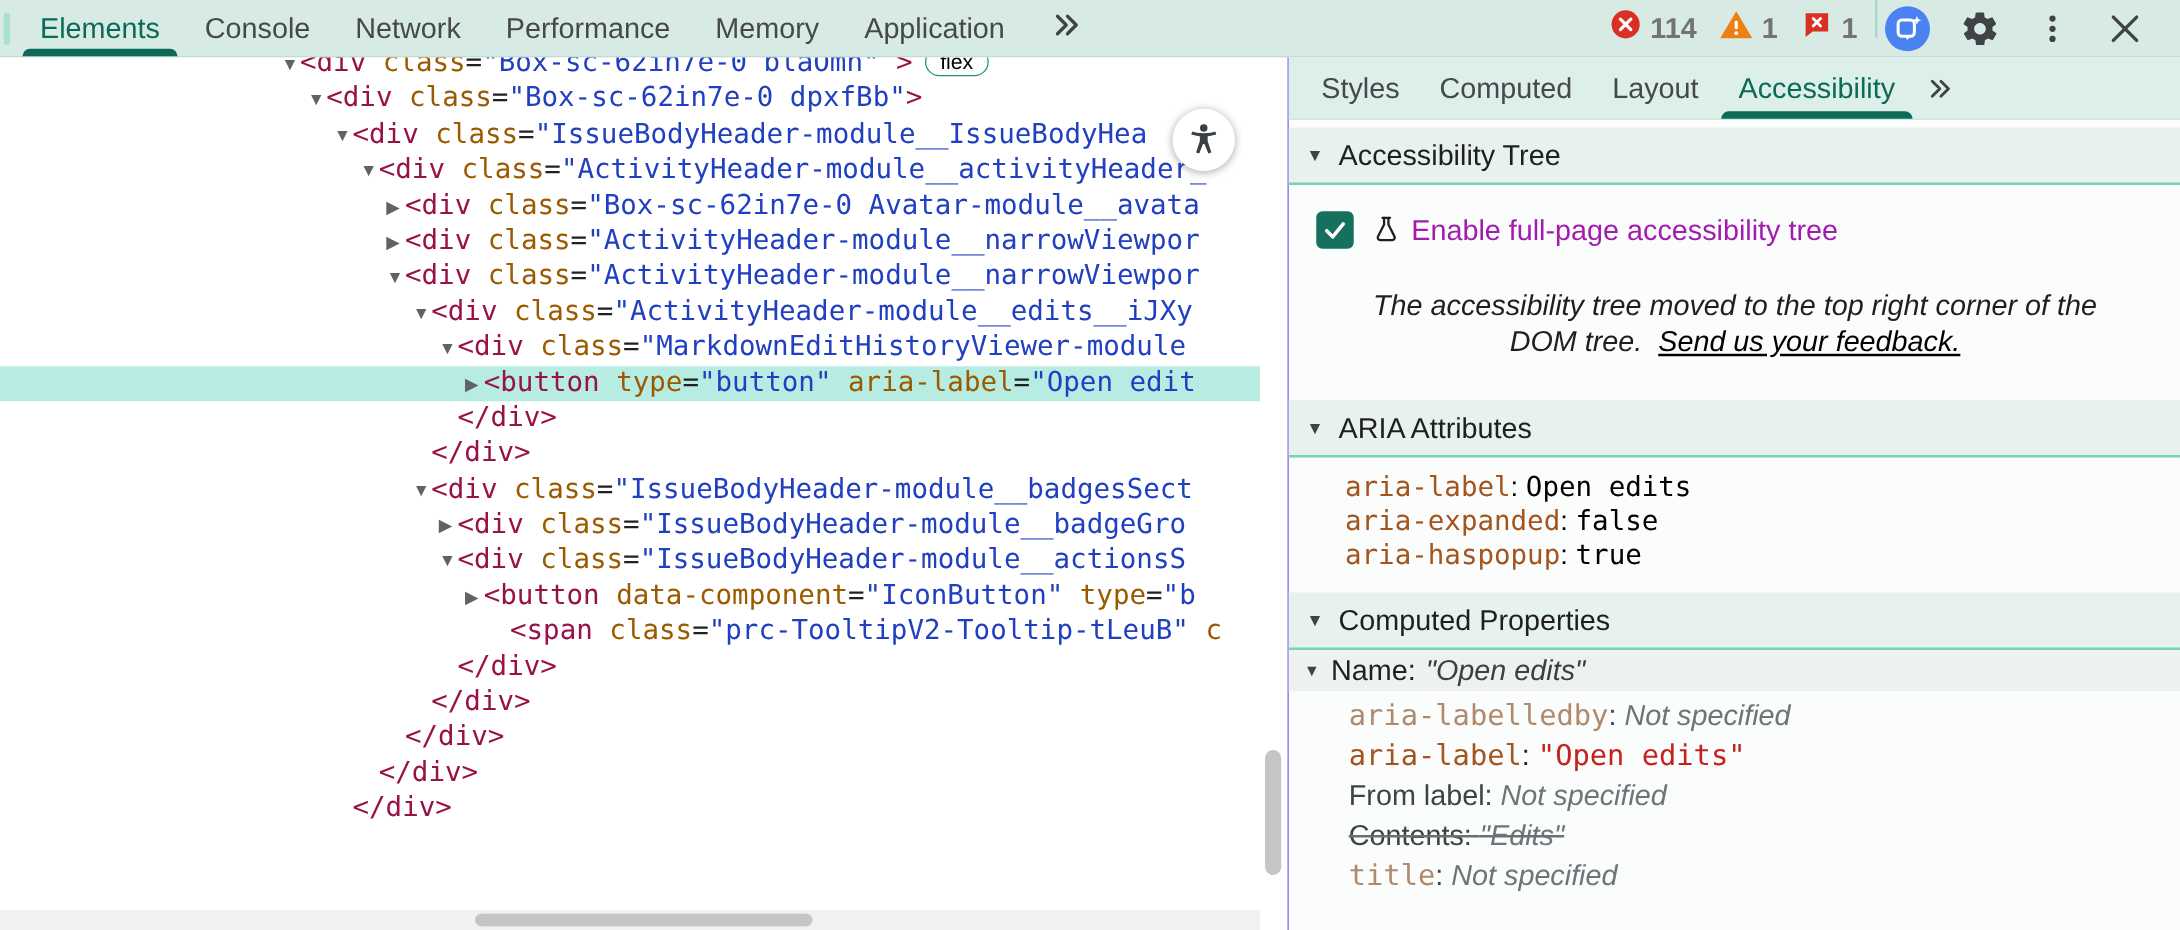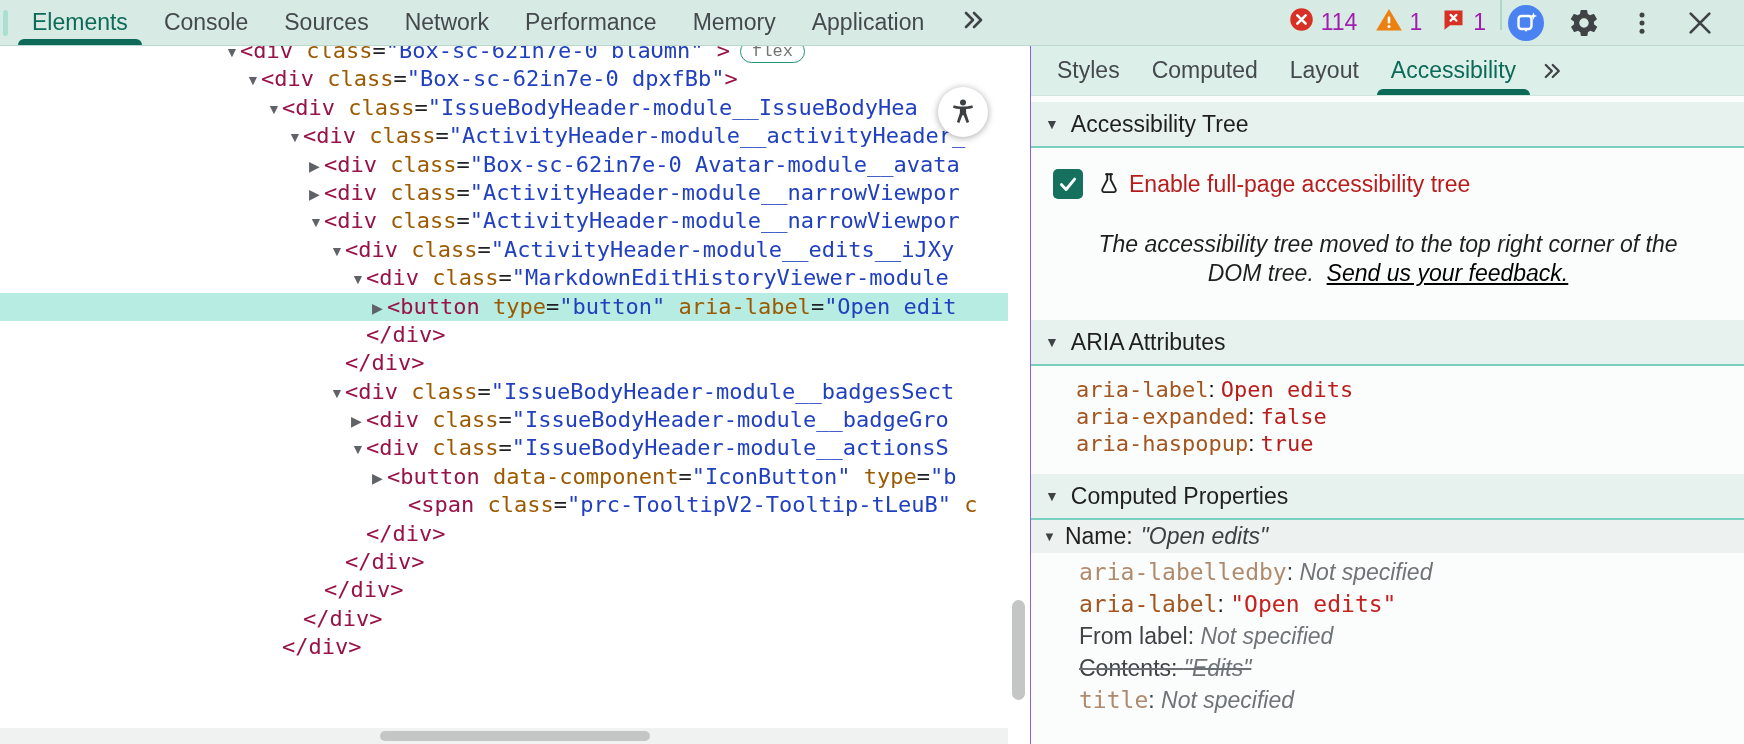--- a/index.html
+++ b/index.html
@@ -9,38 +9,38 @@
   .topbar{position:absolute;left:0;top:0;width:1744px;height:45px;background:#d7ebe4;
     border-bottom:1px solid #bcd9d0;display:flex;align-items:stretch;}
   .tabhint{position:absolute;left:3px;top:10px;width:5px;height:26px;border-radius:3px;background:#a9e0d2;}
   .tabs{display:flex;align-items:stretch;padding-left:14px;}
   .tab{position:relative;display:flex;align-items:center;padding:0 18px;font-size:23px;color:#45494d;cursor:default;}
   .tab.sel{color:#0b6a58;}
   .tab.sel::after{content:"";position:absolute;left:4px;right:4px;bottom:0;height:6px;background:#0d6a59;border-radius:6px 6px 0 0;}
   .morechev{display:flex;align-items:center;margin-left:10px;}
   .topspacer{flex:1;}
   .badges{display:flex;align-items:center;gap:18px;padding-right:10px;}
-  .bgroup{display:flex;align-items:center;gap:6px;font-size:23px;color:#a21caf;}
+  .bgroup{display:flex;align-items:center;gap:6px;font-size:23px;color:#737373;font-weight:bold;}
   .vdiv{width:2px;height:30px;background:#abd6ca;margin:0 4px;}
   .tbicon{display:flex;align-items:center;justify-content:center;width:40px;height:40px;}
   .closebtn{margin-right:14px;}
 
   
   .left-panel{position:absolute;left:0;top:46px;width:1008px;height:698px;background:#fff;overflow:hidden;}
   #tree{margin-top:-9px;}
   .tree-row{height:28.4px;line-height:28.4px;font-family:"DejaVu Sans Mono",monospace;font-size:22px;
     white-space:pre;overflow:hidden;color:#202124;}
   .tree-row.hl{background:#b6ece2;}
   .twisty{display:inline-block;width:15px;font-size:14px;color:#5f6368;font-family:"Liberation Sans",sans-serif;vertical-align:1px;}
   .c-tag{color:#981247;}
   .c-attr{color:#9c5a00;}
   .c-val{color:#2140c0;}
   .c-def{color:#202124;}
-  .flexpill{display:inline-block;font-family:Liberation Mono, monospace;font-size:17px;line-height:21px;
-    color:#737373;border:1.5px solid #23907a;border-radius:12px;padding:0 11px;margin-left:10px;vertical-align:2px;background:#fdfefe;}
+  .flexpill{display:inline-block;font-family:Liberation Sans, sans-serif;font-size:17px;line-height:21px;
+    color:#000000;border:1.5px solid #23907a;border-radius:12px;padding:0 11px;margin-left:10px;vertical-align:2px;background:#fdfefe;}
   .vscroll{position:absolute;left:1008px;top:46px;width:21px;height:682px;background:#ffffff;}
   .vthumb{position:absolute;left:4px;top:554px;width:13px;height:100px;border-radius:7px;background:#c3c6c4;}
   .hscroll{position:absolute;left:0;top:728px;width:1008px;height:16px;background:#f0f1f1;}
   .hthumb{position:absolute;left:380px;top:3px;width:270px;height:10px;border-radius:5px;background:#c3c6c4;}
 
   
   .a11y-float{position:absolute;left:938px;top:87px;width:50px;height:50px;border-radius:50%;background:#fff;
     box-shadow:0 1px 7px rgba(0,0,0,.35);display:flex;align-items:center;justify-content:center;z-index:5;}
 
   
@@ -55,32 +55,32 @@
   .band{position:absolute;left:0;right:0;height:46px;background:#e7f1ed;border-bottom:2px solid #79d0bf;
     display:flex;align-items:center;font-size:23px;color:#1f1f1f;padding-left:14px;box-sizing:border-box;}
   .band .tri{font-size:14px;color:#3f4346;margin-right:12px;}
   .band1{top:56px;}
   .band2{top:274px;}
   .band3{top:428px;}
 
   .cbrow{position:absolute;left:22px;top:118px;height:40px;display:flex;align-items:center;}
   .cbox{width:30px;height:30px;border-radius:5px;background:#15705e;display:flex;align-items:center;justify-content:center;}
   .beaker{margin-left:13px;display:flex;align-items:center;}
-  .cblabel{margin-left:7px;font-size:23px;color:#b91c1c;}
+  .cblabel{margin-left:7px;font-size:23px;color:#a21caf;}
 
   .notice{position:absolute;left:10px;right:10px;top:184px;text-align:center;font-style:italic;
     font-size:23px;line-height:29px;color:#1f1f1f;}
   .fblink{color:#000000;text-decoration:underline;}
 
   .aria-rows{position:absolute;left:0;right:0;top:330px;}
   .aria-row{height:27px;line-height:27px;padding-left:45px;font-size:22px;white-space:pre;}
   .mono{font-family:"DejaVu Sans Mono",monospace;}
   .an-strong{color:#a4541e;}
   .an-dim{color:#b08a6d;}
-  .av-dark{color:#b91c1c;}
+  .av-dark{color:#000000;}
   .av-red{color:#c5221f;}
 
   .namerow{position:absolute;left:0;right:0;top:474px;height:33px;background:#edf1f0;display:flex;align-items:center;
     padding-left:12px;font-size:23px;color:#1f1f1f;box-sizing:border-box;}
   .namerow .tri{font-size:13px;color:#3f4346;margin-right:9px;}
   .nameval{font-style:italic;color:#3c4043;margin-left:8px;}
 
   .cp-rows{position:absolute;left:0;right:0;top:510px;}
   .cp-row{height:32px;line-height:32px;padding-left:48px;font-size:23px;color:#1f1f1f;white-space:pre;}
   .lbl-sans{color:#3f4346;}
@@ -91,21 +91,20 @@
 </head>
 <body>
 
 <div id="stage">
 
   <div class="topbar">
     <div class="tabhint"></div>
     <div class="tabs" id="main-tabs">
         <div class="tab sel">Elements</div>
         <div class="tab">Console</div>
-        <div class="tab">Sources</div>
         <div class="tab">Network</div>
         <div class="tab">Performance</div>
         <div class="tab">Memory</div>
         <div class="tab">Application</div>
       </div>
     <div class="morechev tbicon">
       <svg width="30" height="30" viewBox="0 0 30 30">
           <path d="M9 8l7 7-7 7M17 8l7 7-7 7" fill="none" stroke="#3f4346" stroke-width="2.6" stroke-linecap="round" stroke-linejoin="round"></path>
         </svg>
     </div>

